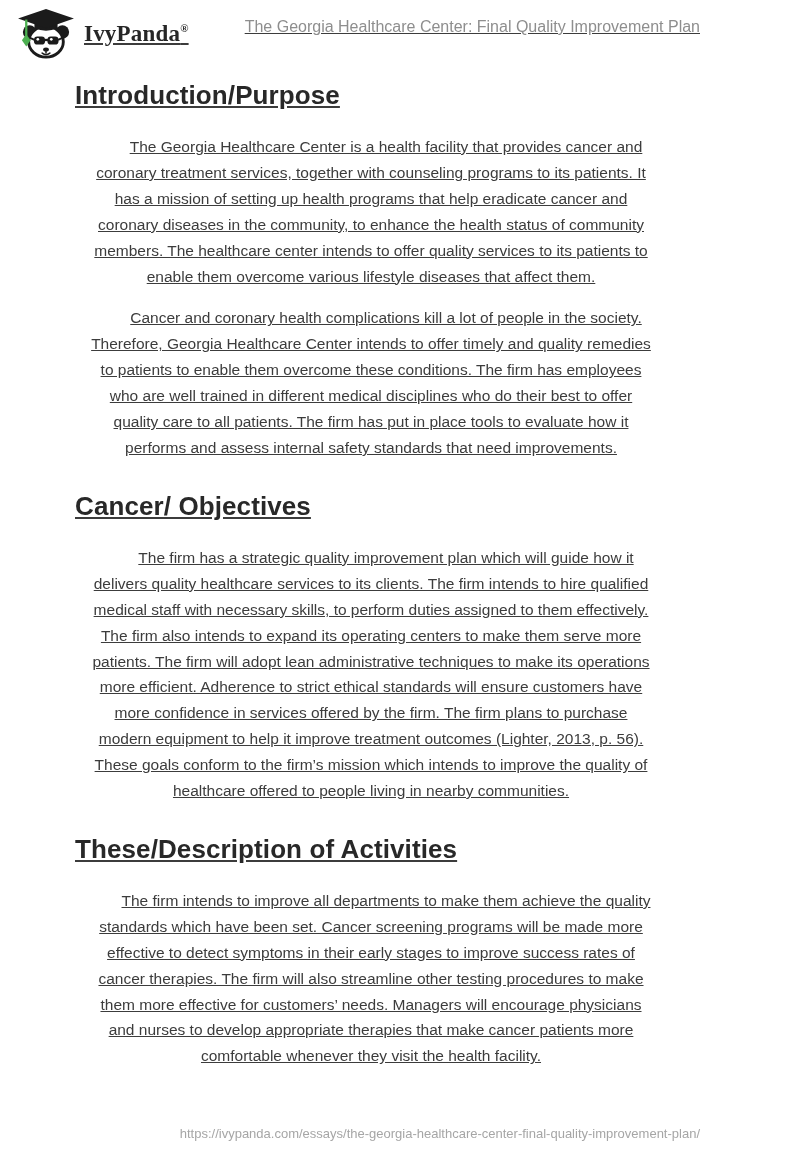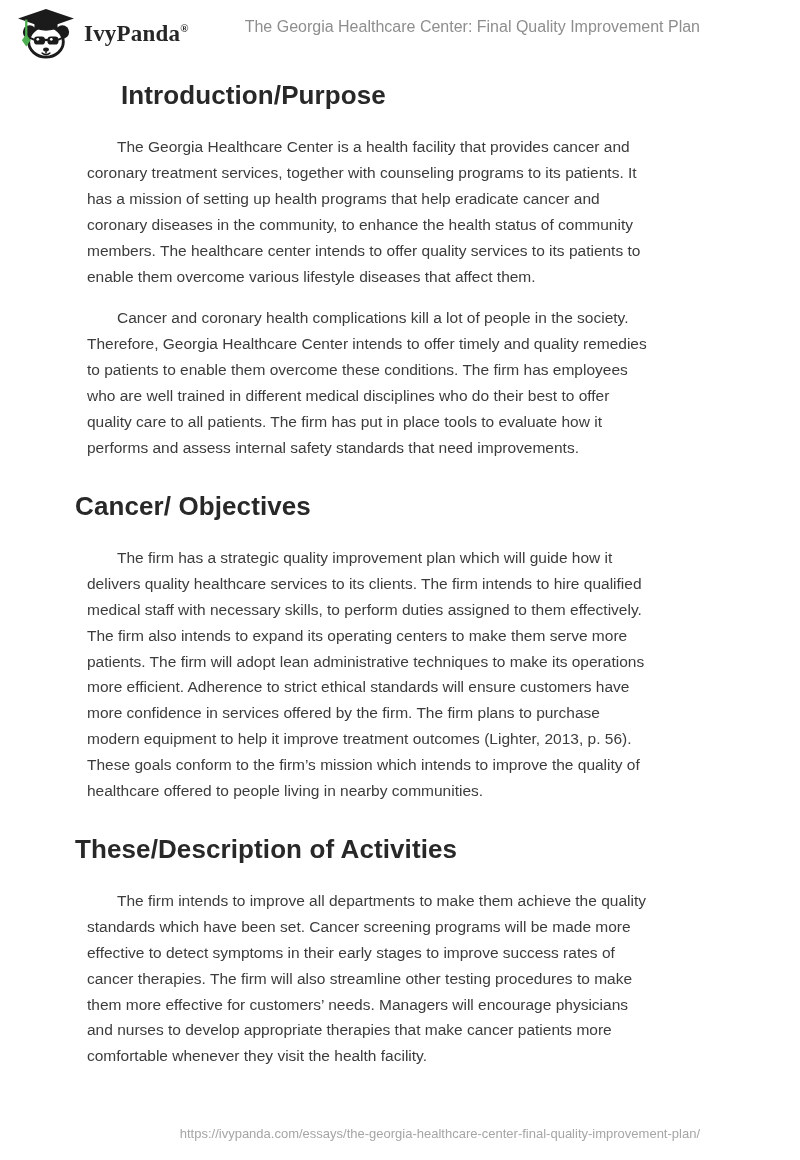--- a/index.html
+++ b/index.html
@@ -8,20 +8,21 @@
     font-family: "Liberation Sans", sans-serif;
     background: #ffffff;
     color: #3c3c3c;
   }
   .page {
     position: relative;
     width: 732px;
     height: 1160px;
     background: #ffffff;
     overflow: hidden;
+    text-decoration: underline;
   }
   
   .header {
     display: flex;
     align-items: flex-start;
     justify-content: space-between;
     padding: 8px 32px 0 14px;
     height: 62px;
   }
   .brand {
@@ -53,29 +54,28 @@
   }
   .content h2 {
     font-size: 26px;
     font-weight: 700;
     color: #282828;
     margin: 30px 0 23px 0;
     letter-spacing: 0.1px;
   }
   .content section:first-child h2 {
     margin-top: 18px;
-    margin-left: 46px;
   }
   .content p {
     font-size: 15.5px;
     line-height: 25.9px;
     color: #3c3c3c;
     text-indent: 30px;
     margin: 0 0 16px 12px;
-    text-align: left;
+    text-align: center;
   }
   
   .footer {
     position: absolute;
     top: 1126px;
     right: 32px;
     font-size: 13px;
     color: #a6a6a6;
     padding-left: 24px;
   }

